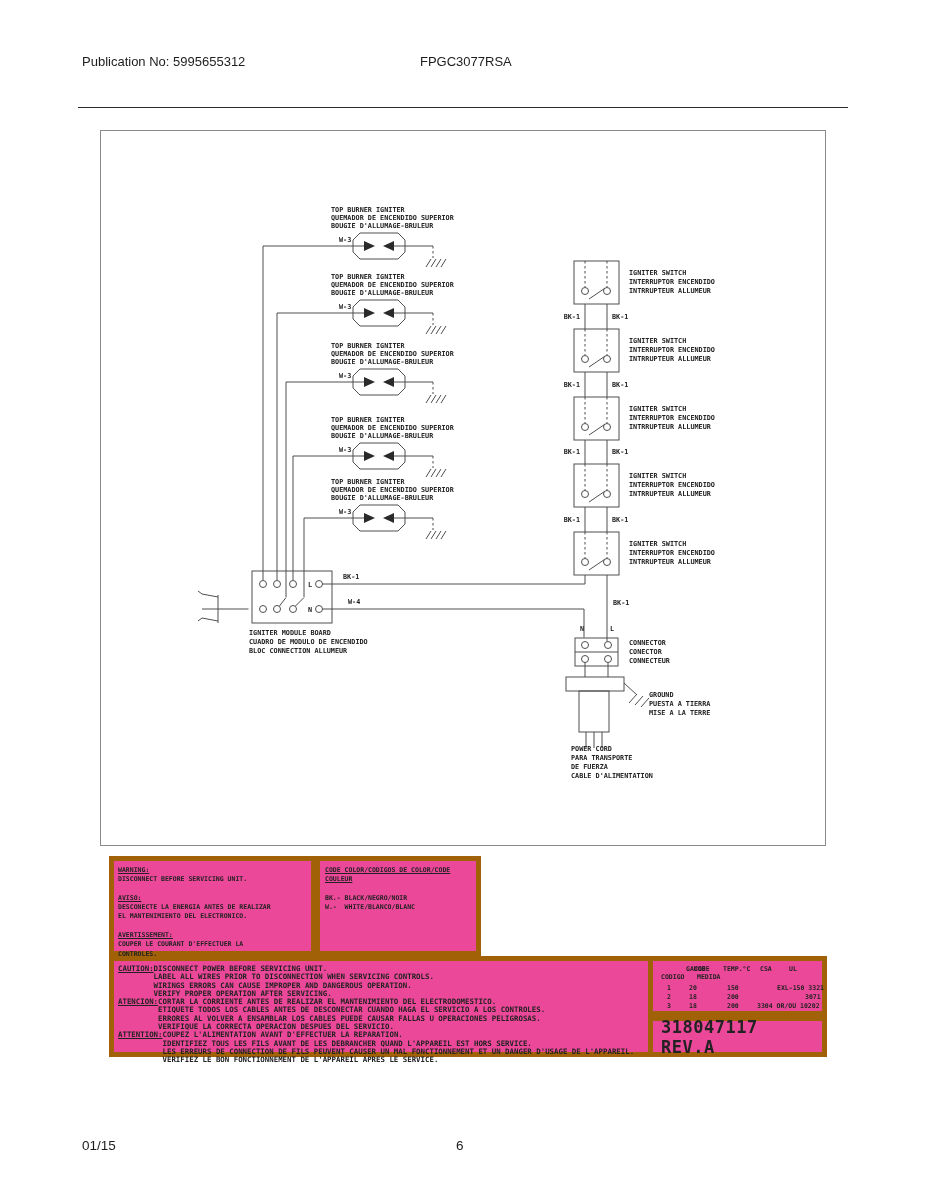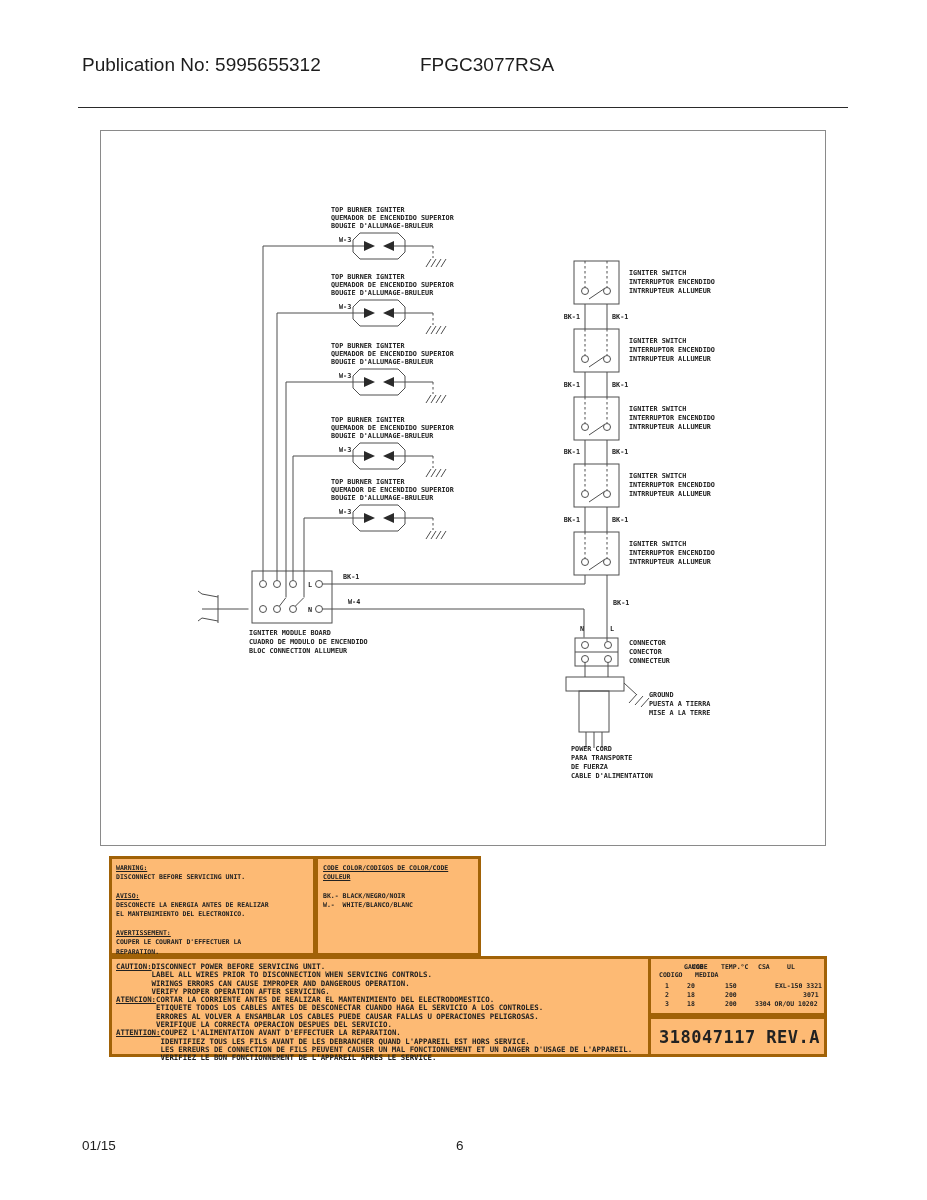--- a/index.html
+++ b/index.html
@@ -1,39 +1,39 @@
 <!DOCTYPE html>
 <html><head>
 <meta charset="utf-8">
 <style>
   html,body{margin:0;padding:0;background:#e8e8e8;}
   .sheet{position:relative;width:927px;height:1200px;background:#ffffff;overflow:hidden;
          font-family:"Liberation Sans",sans-serif;color:#1d1d1d;}
-  .hdr-txt{position:absolute;font-size:19px;white-space:nowrap;}
+  .hdr-txt{position:absolute;font-size:13px;white-space:nowrap;}
   .hdr-title{position:absolute;left:0;top:89px;width:100%;text-align:center;
              font-size:14.5px;font-weight:bold;letter-spacing:.4px;}
   .hdr-rule{position:absolute;left:78px;top:107px;width:770px;height:1px;background:#2a2a2a;}
   .ftr-txt{position:absolute;font-size:13.5px;}
 
   .dia{position:absolute;left:100px;top:130px;width:726px;height:716px;
        border:1px solid #8a8a8a;box-sizing:border-box;}
   .dia svg{position:absolute;left:0;top:0;}
 
   
   .w{stroke:#4f4f4f;stroke-width:1;fill:none;}
   .wd{stroke:#4f4f4f;stroke-width:1;fill:none;stroke-dasharray:2.5 2.5;}
   .bx{stroke:#4f4f4f;stroke-width:1;fill:none;}
   .term{stroke:#4f4f4f;stroke-width:1;fill:#ffffff;}
   .tri{fill:#2a2a2a;stroke:none;}
   svg text{font:700 6.8px "DejaVu Sans Mono",monospace;fill:#222;}
   svg text.ta-e{text-anchor:end;}
   svg text.ta-m{text-anchor:middle;}
 
   
-  .tbox{position:absolute;border:3px solid #a16207;box-sizing:border-box;background:#fdba74;
+  .tbox{position:absolute;border:5px solid #a16207;box-sizing:border-box;background:#ec4899;
         font:700 6.5px/9.3px "DejaVu Sans Mono",monospace;color:#222;}
   .warnbox{left:8px;top:725px;width:207px;height:100px;padding:5px 4px;}
   .codebox{left:214px;top:725px;width:166px;height:100px;padding:5px 5px;}
   .cautionbox{left:8px;top:825px;width:718px;height:101px;
         font:700 7.4px/8.3px "DejaVu Sans Mono",monospace;padding:4px 0 0 4px;}
   .tablecell{left:547px;top:825px;width:179px;height:60px;}
   .partcell{left:547px;top:885px;width:179px;height:41px;display:flex;align-items:center;
         font:700 17px "DejaVu Sans Mono",monospace;letter-spacing:.5px;padding-left:8px;}
   .u{text-decoration:underline;}
   .sp{height:9.3px;}
@@ -249,21 +249,21 @@
     <div class="tbox warnbox">
       <div class="u">WARNING:</div>
       <div>DISCONNECT BEFORE SERVICING UNIT.</div>
       <div class="sp"></div>
       <div class="u">AVISO:</div>
       <div>DESCONECTE LA ENERGIA ANTES DE REALIZAR</div>
       <div>EL MANTENIMIENTO DEL ELECTRONICO.</div>
       <div class="sp"></div>
       <div class="u">AVERTISSEMENT:</div>
       <div>COUPER LE COURANT D'EFFECTUER LA</div>
-      <div>REPARATION.</div>
+      <div>CONTROLES.</div>
     </div>
 
     <div class="tbox codebox">
       <div class="u">CODE COLOR/CODIGOS DE COLOR/CODE COULEUR</div>
       <div class="sp"></div>
       <div class="codeline">
         <span class="cc">BK.-</span><span>BLACK/NEGRO/NOIR</span>
       </div>
       <div class="codeline">
         <span class="cc">W.-</span><span>WHITE/BLANCO/BLANC</span>

